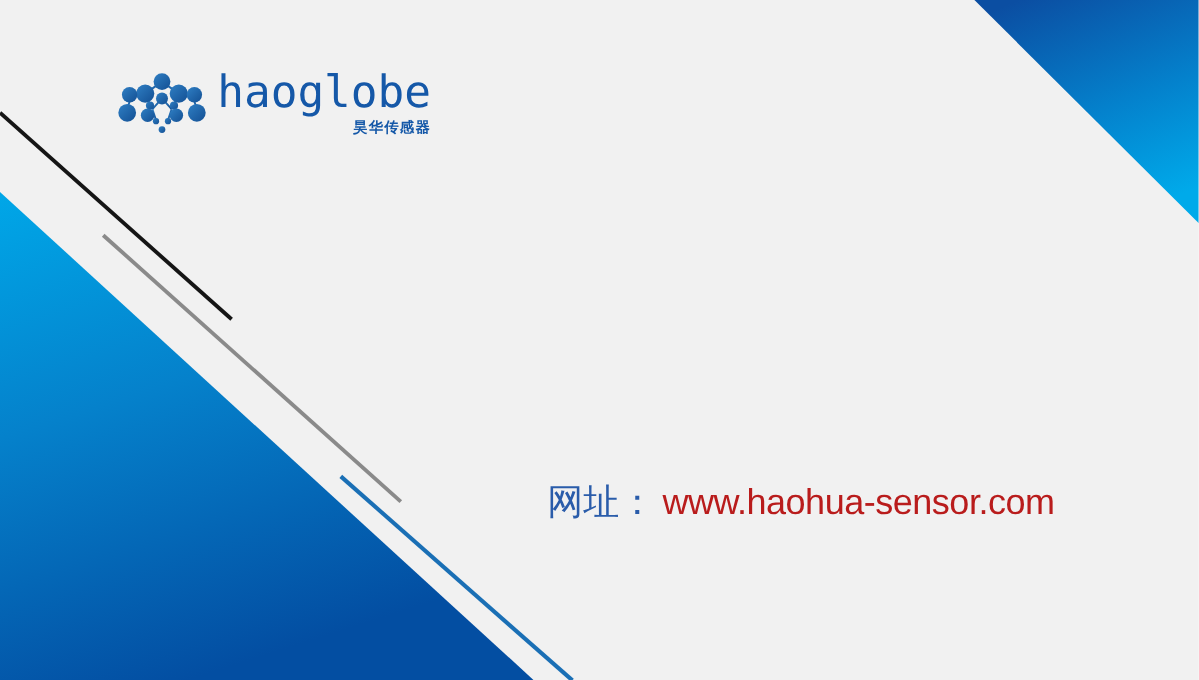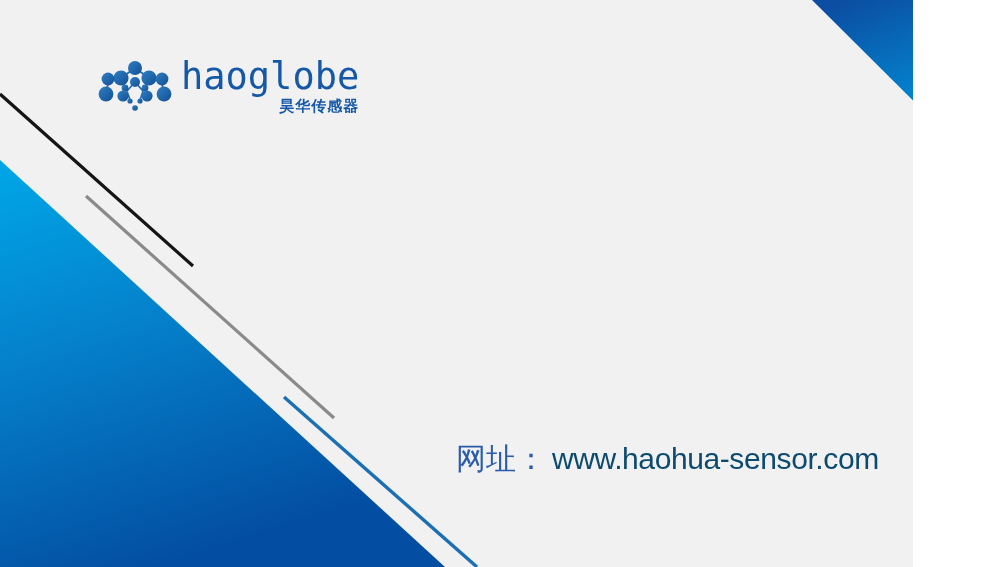--- a/index.html
+++ b/index.html
@@ -2,21 +2,21 @@
 <html><head>
 <meta charset="utf-8">
 <style>
   html, body {
     margin: 0;
     padding: 0;
     background: #ffffff;
   }
   #slide {
     position: relative;
-    width: 913px;
+    width: 999px;
     height: 567px;
     overflow: hidden;
     background: #f1f1f1;
     font-family: "Liberation Sans", "DejaVu Sans", sans-serif;
   }
   #bg-svg {
     position: absolute;
     left: 0;
     top: 0;
     width: 999px;
@@ -48,21 +48,21 @@
     font-family: "DejaVu Sans Mono", monospace;
     font-size: 37px;
     line-height: 37px;
     letter-spacing: 0px;
     font-weight: 400;
     color: #1558a8;
     white-space: nowrap;
   }
   .logo-cn {
     margin-top: 3px;
-    font-size: 15px;
+    font-size: 12px;
     line-height: 16px;
     font-weight: bold;
     letter-spacing: 1px;
     color: #1558a8;
     white-space: nowrap;
   }
 
   
   .title-wrap {
     position: absolute;
@@ -80,34 +80,34 @@
     letter-spacing: 3px;
     white-space: nowrap;
   }
   .title-line-1 { margin-left: 320px; }
   .title-line-2 { margin-left: 448px; }
 
   
   .url-wrap {
     position: absolute;
     left: 456px;
-    top: 440px;
+    top: 400px;
     z-index: 5;
     display: flex;
     align-items: baseline;
     white-space: nowrap;
   }
   .url-label {
     color: #2a5caa;
     font-size: 30px;
     line-height: 38px;
     letter-spacing: 0px;
   }
   .url-value {
-    color: #0c4a6e;
+    color: #b91c1c;
     font-size: 30px;
     line-height: 38px;
     margin-left: 6px;
     letter-spacing: -0.4px;
   }
 </style>
 </head>
 <body>
 
 <div id="slide">

